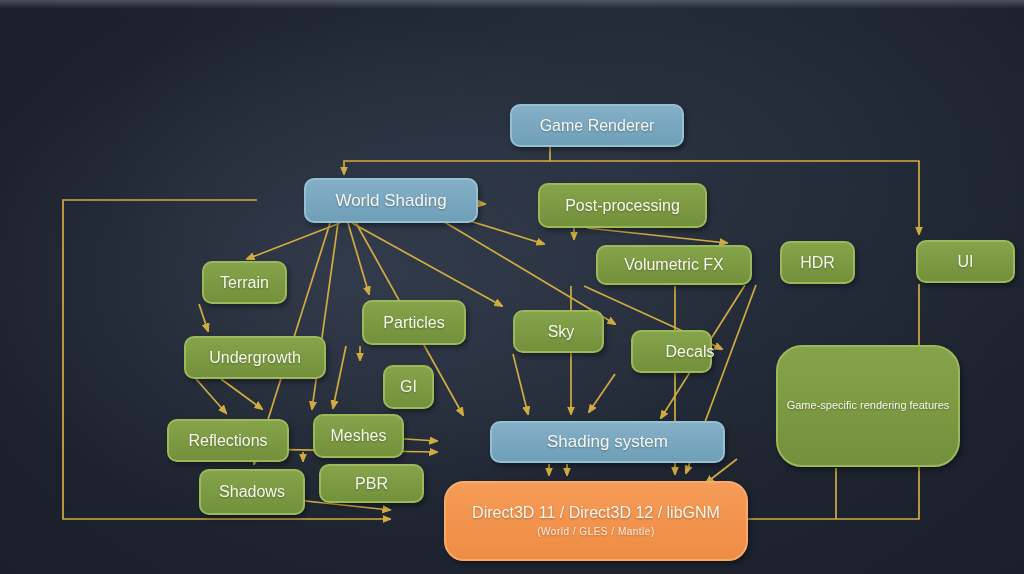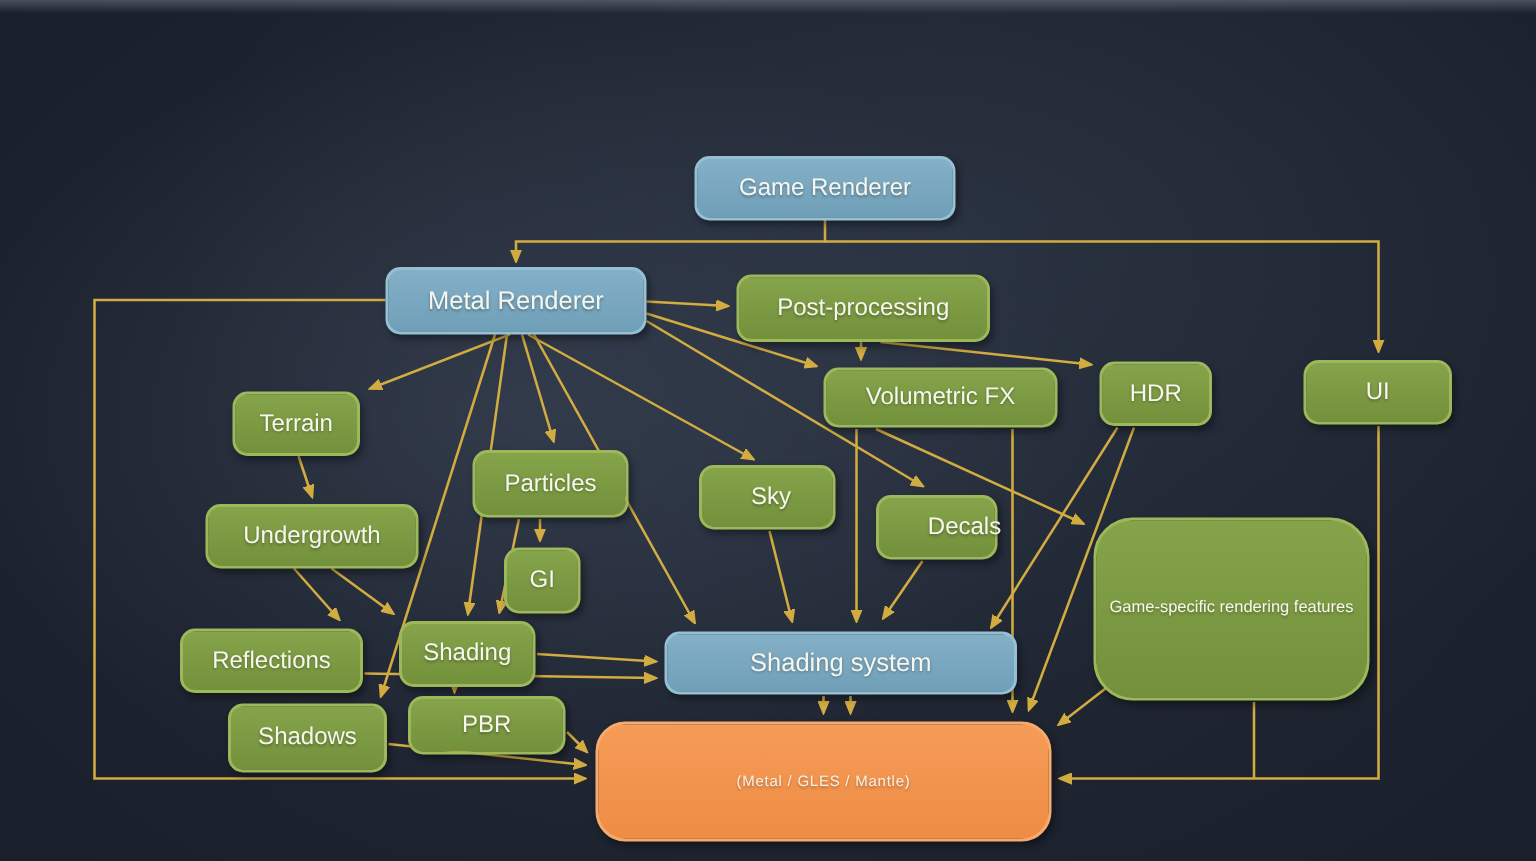--- a/index.html
+++ b/index.html
@@ -23,20 +23,21 @@
   }
   svg.edges{position:absolute;left:0;top:0;width:1024px;height:574px;}
   svg.edges polyline{fill:none;stroke-width:1.7px;}
   .node{
     position:absolute;box-sizing:border-box;display:flex;flex-direction:column;
     align-items:center;justify-content:center;text-align:center;
     border-radius:10px;color:#f7f7ef;font-size:16px;line-height:1.25;
     text-shadow:0 1px 2px rgba(0,0,0,.3);
     box-shadow:2px 3px 5px rgba(0,0,0,.38);
     padding:2px 8px;
+    margin-left:47px;
   }
   .node.blue{
     background:linear-gradient(to bottom,#84b0c7,#6f9fb8);
     border:2px solid #95c0d4;
   }
   .node.green{
     background:linear-gradient(to bottom,#85a44a,#73903b);
     border:2px solid #9db75b;
   }
   .node.orange{
@@ -92,21 +93,21 @@
         <polyline points="257,200 63,200 63,519 390,519" marker-end="url(#arrow)"></polyline>
         <polyline points="259,496 390,510" marker-end="url(#arrow)"></polyline>
         <polyline points="378,488 391,501" marker-end="url(#arrow)"></polyline>
       </g>
   </svg>
   <div id="nodes">
       <div class="node blue" style="left: 463px; top: 104px; width: 174px; height: 43px;">
         <span class="label">Game Renderer</span>
       </div>
       <div class="node blue" style="left: 257px; top: 178px; width: 174px; height: 45px;">
-        <span class="label" style="font-size: 17px;">Metal Renderer</span>
+        <span class="label" style="font-size: 17px;">World Shading</span>
       </div>
       <div class="node green" style="left: 491px; top: 183px; width: 169px; height: 45px;">
         <span class="label">Post-processing</span>
       </div>
       <div class="node green" style="left: 549px; top: 245px; width: 156px; height: 40px;">
         <span class="label">Volumetric FX</span>
       </div>
       <div class="node green" style="left: 733px; top: 241px; width: 75px; height: 43px;">
         <span class="label">HDR</span>
       </div>
@@ -128,31 +129,32 @@
       <div class="node green" style="left: 137px; top: 336px; width: 142px; height: 43px;">
         <span class="label">Undergrowth</span>
       </div>
       <div class="node green" style="left: 336px; top: 365px; width: 51px; height: 44px;">
         <span class="label">GI</span>
       </div>
       <div class="node green" style="left: 120px; top: 419px; width: 122px; height: 43px;">
         <span class="label">Reflections</span>
       </div>
       <div class="node green" style="left: 266px; top: 414px; width: 91px; height: 44px;">
-        <span class="label">Shading</span>
+        <span class="label">Meshes</span>
       </div>
       <div class="node green" style="left: 152px; top: 469px; width: 106px; height: 46px;">
         <span class="label">Shadows</span>
       </div>
       <div class="node green" style="left: 272px; top: 464px; width: 105px; height: 39px;">
         <span class="label">PBR</span>
       </div>
       <div class="node blue" style="left: 443px; top: 421px; width: 235px; height: 42px;">
         <span class="label" style="font-size: 17px;">Shading system</span>
       </div>
       <div class="node green" style="left: 729px; top: 345px; width: 184px; height: 122px; border-radius: 26px;">
         <span class="label" style="font-size: 11px;">Game-specific rendering features</span>
       </div>
       <div class="node orange" style="left: 397px; top: 481px; width: 304px; height: 80px; border-radius: 20px;">
-        <span class="sublabel">(Metal / GLES / Mantle)</span>
+        <span class="label">Direct3D 11 / Direct3D 12 / libGNM</span>
+        <span class="sublabel">(World / GLES / Mantle)</span>
       </div>
     </div>
 </div>
 
 </body></html>

